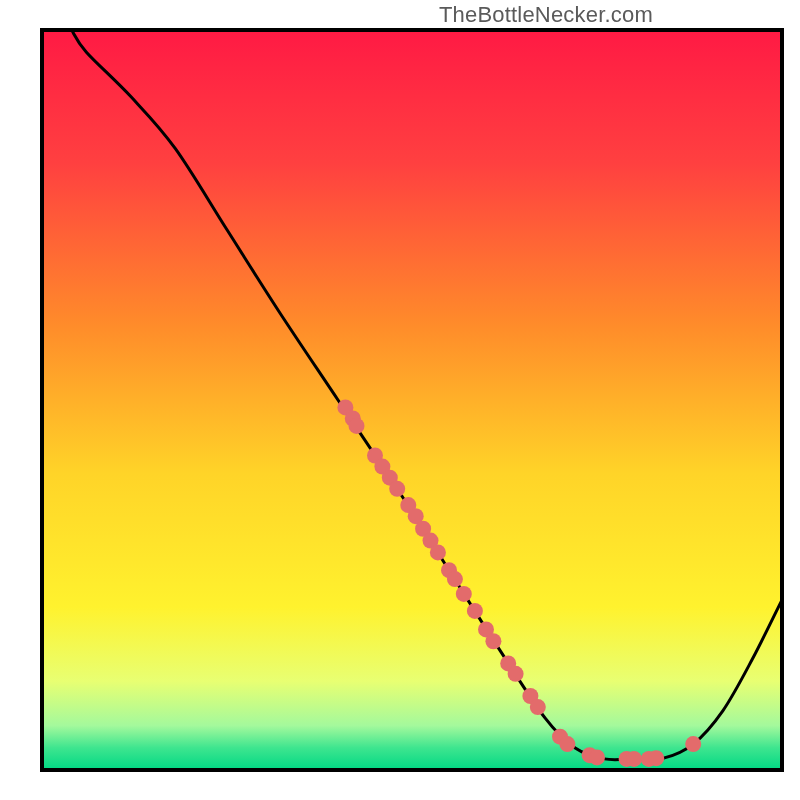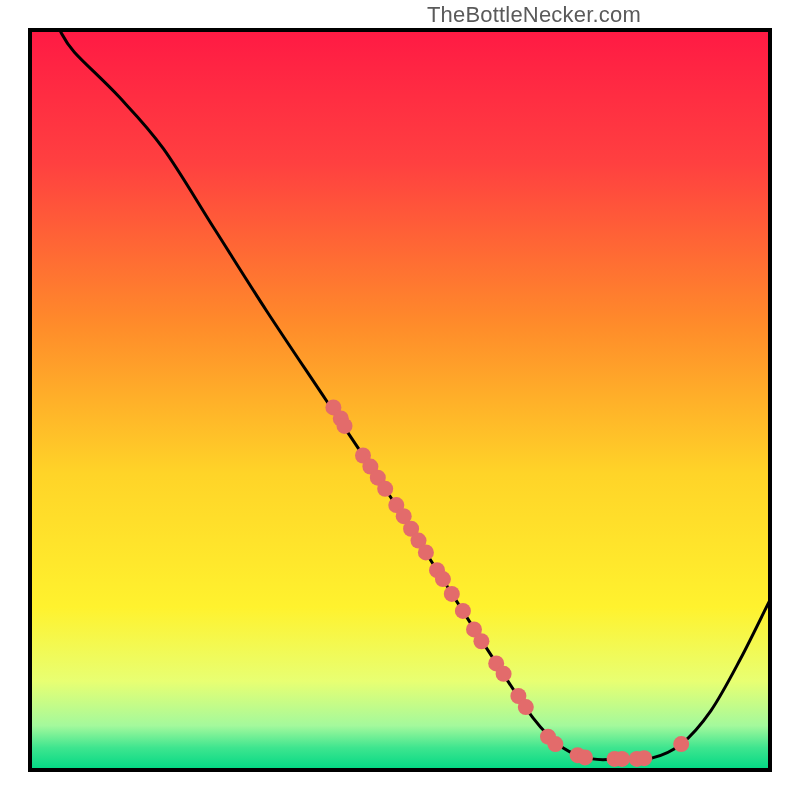--- a/index.html
+++ b/index.html
@@ -8,20 +8,21 @@
     width: 800px;
     height: 800px;
     background: #ffffff;
     font-family: Arial, Helvetica, sans-serif;
     overflow: hidden;
   }
   .wrap {
     position: relative;
     width: 649px;
     height: 800px;
+    margin-left: 12px;
   }
   .attribution {
     position: absolute;
     top: 2px;
     right: 8px;
     font-size: 22px;
     font-weight: 400;
     color: #5a5a5a;
     letter-spacing: 0.2px;
   }

